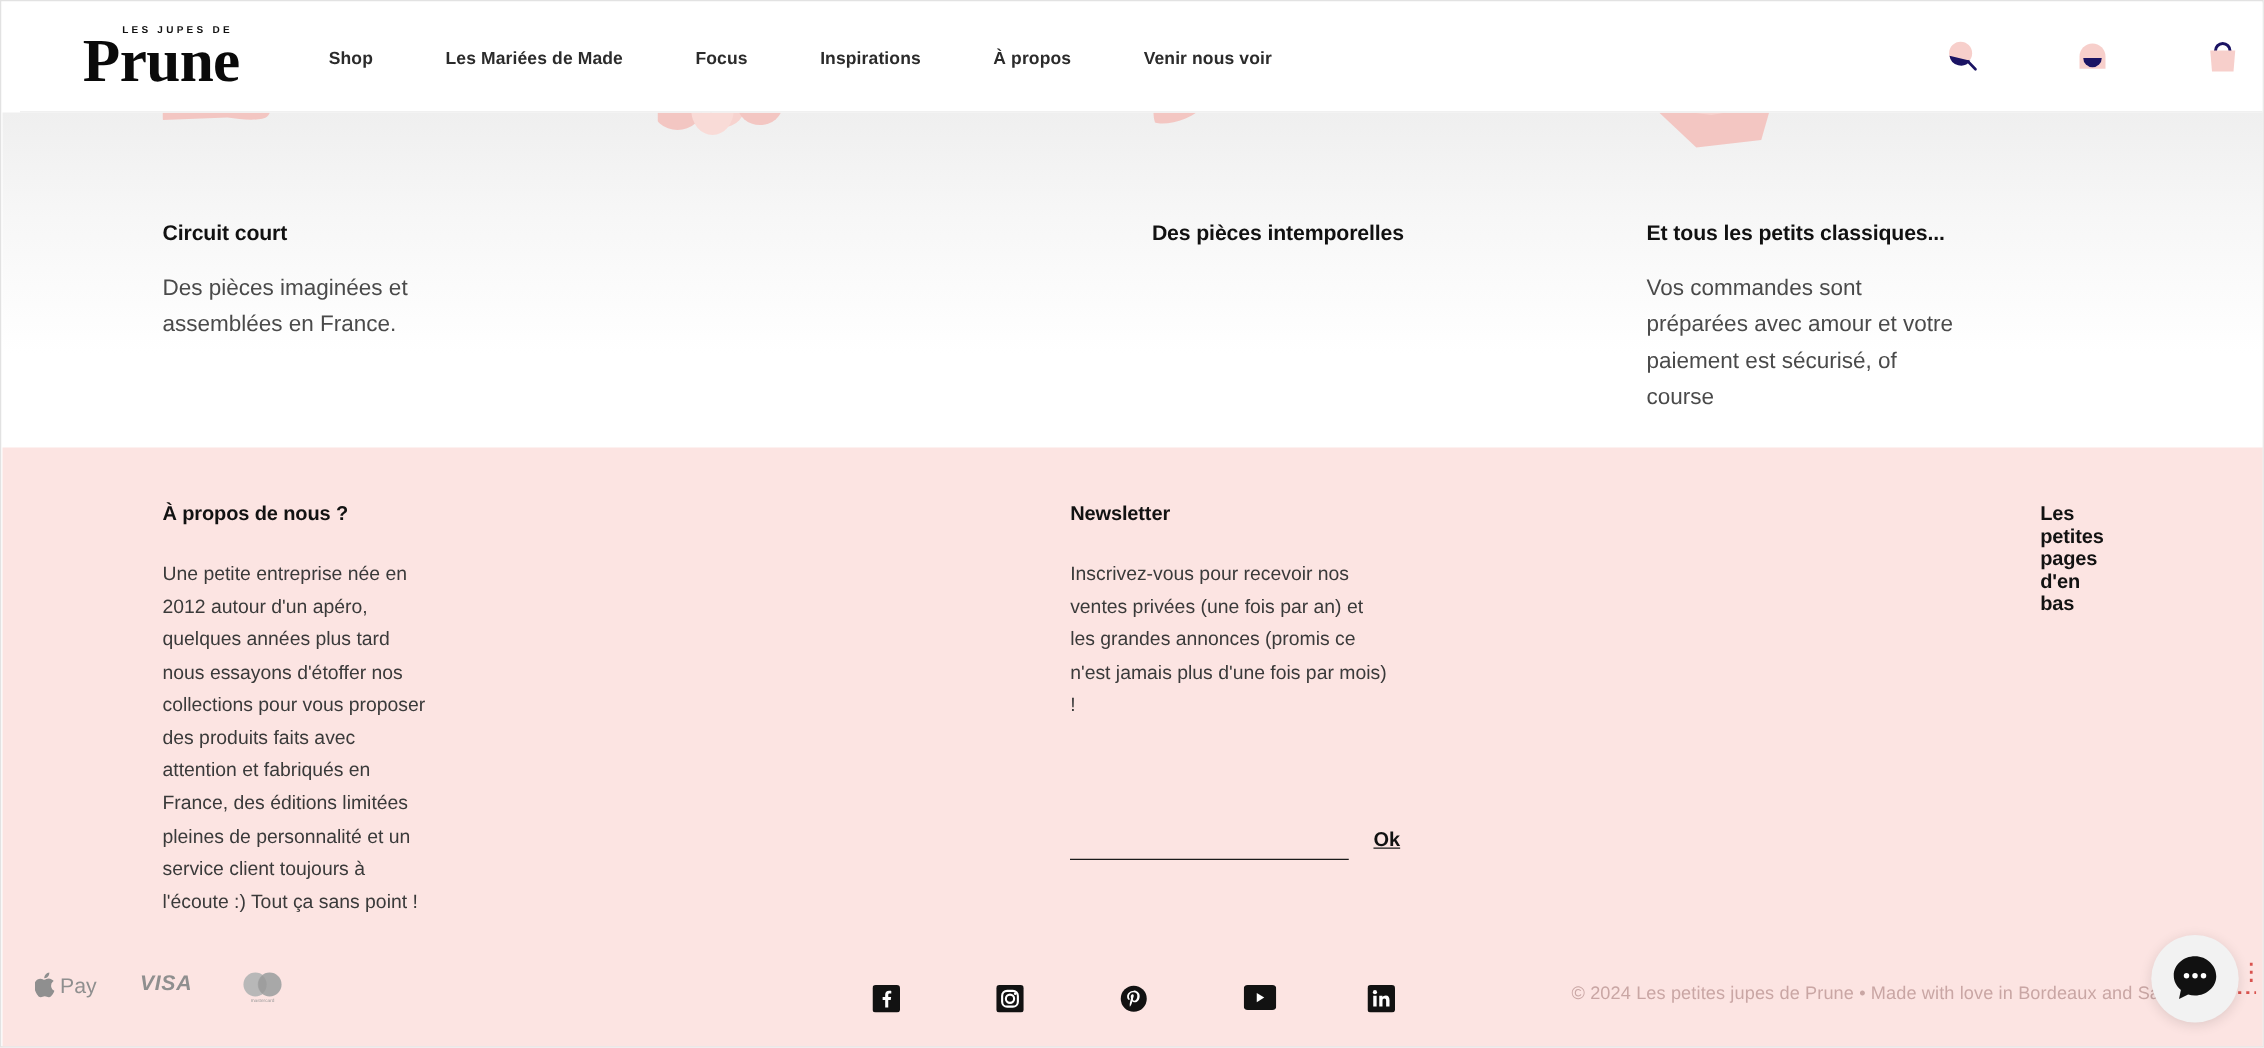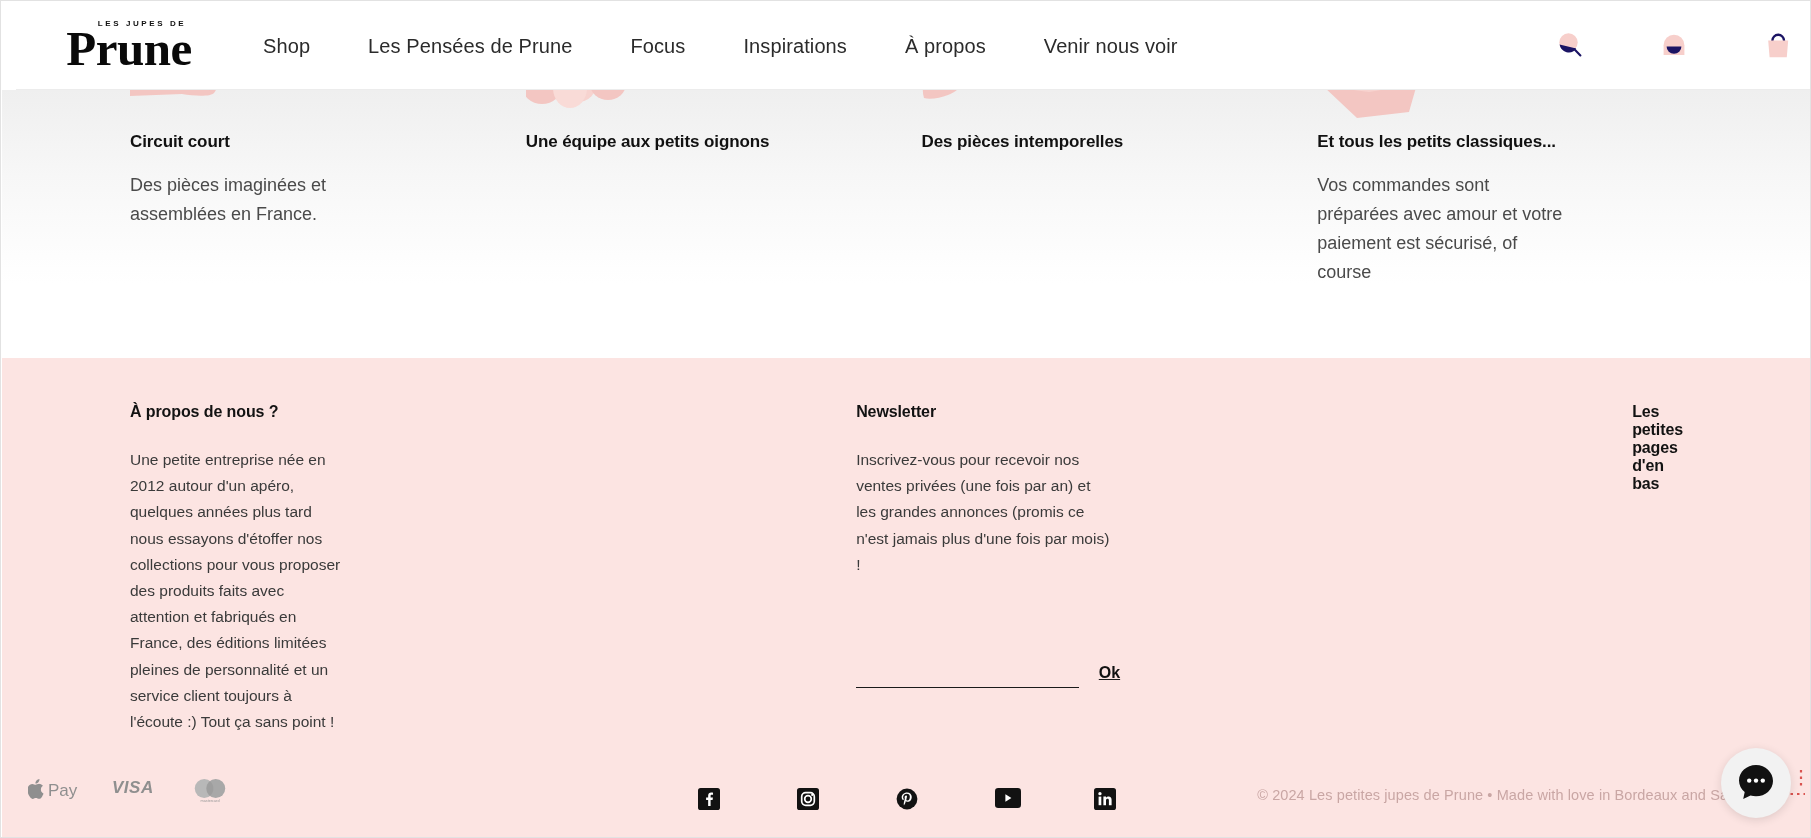--- a/index.html
+++ b/index.html
@@ -32,21 +32,21 @@
     color:#111; margin-bottom:-2px; margin-left:26px;
   }
   .brand-word {
     font-family:"Liberation Serif", serif;
     font-size:49px; font-weight:700; line-height:0.93;
     letter-spacing:-0.5px; color:#0a0a0a;
   }
 
   .main-nav { position:absolute; left:247px; top:0; height:88px; display:flex; align-items:center; }
   .nav-link {
-    font-size:20px; font-weight:400; color:#2b2b2b; text-decoration:none;
+    font-size:14px; font-weight:700; color:#2b2b2b; text-decoration:none;
     margin-right:58px; white-space:nowrap; letter-spacing:0.1px;
   }
   .nav-link:last-child { margin-right:0; }
 
   .header-actions {
     position:absolute; right:30px; top:0; height:88px;
     display:flex; align-items:center; gap:70px;
   }
   .icon-btn { width:34px; height:34px; display:block; background:none; border:none; cursor:pointer; padding:0; }
 
@@ -56,21 +56,21 @@
     background:linear-gradient(180deg,#efefef 0%,#f7f7f7 32%,#ffffff 72%,#ffffff 100%);
   }
   .features-grid {
     position:absolute; left:0; top:0; width:100%; height:100%;
     display:grid; grid-template-columns:repeat(4,1fr);
     padding:0 118px 0 128px; column-gap:20px;
   }
   .feature-card { position:relative; padding-top:0; }
   .feature-illus { height:42px; width:120px; position:relative; overflow:hidden; }
   .feature-title {
-    font-size:17px; font-weight:700; color:#111; 
+    font-size:17px; font-weight:700; color:#111; margin-top:45px;
     letter-spacing:-0.1px; white-space:nowrap;
   }
   .feature-text {
     font-size:18px; font-weight:400; color:#4a4a4a; line-height:1.62;
     margin-top:19px; max-width:252px;
   }
 
   
   .site-footer {
     position:absolute; left:1px; top:357px; width:1809px; height:480px;
@@ -144,21 +144,21 @@
 
   <header class="site-header">
 
     <a href="#" class="brand-logo">
       <span class="brand-kicker">LES JUPES DE</span>
       <span class="brand-word">Prune</span>
     </a>
 
     <nav class="main-nav">
       <a href="#" class="nav-link">Shop</a>
-      <a href="#" class="nav-link">Les Pensées de Prune</a>
+      <a href="#" class="nav-link">Les Mariées de Made</a>
       <a href="#" class="nav-link">Focus</a>
       <a href="#" class="nav-link">Inspirations</a>
       <a href="#" class="nav-link">À propos</a>
       <a href="#" class="nav-link">Venir nous voir</a>
     </nav>
 
     <div class="header-actions">
 
       <button class="icon-btn" aria-label="search">
         <svg viewBox="0 0 34 34" width="34" height="34">
@@ -204,21 +204,20 @@
       <div class="feature-card">
         <div class="feature-illus">
           <svg viewBox="0 0 120 42" width="120" height="42">
             <ellipse cx="16" cy="-4" rx="20" ry="18" fill="#f3c6c2"></ellipse>
             <ellipse cx="52" cy="-8" rx="19" ry="20" fill="#f7d3cf"></ellipse>
             <ellipse cx="82" cy="-6" rx="18" ry="16" fill="#f3c6c2"></ellipse>
             <path d="M36 -14 C44 2 48 10 46 16" stroke="#e7aca6" stroke-width="1.4" fill="none"></path>
             <ellipse cx="44" cy="-2" rx="17" ry="20" fill="#f9dbd7"></ellipse>
           </svg>
         </div>
-        <div class="feature-title">Une équipe aux petits oignons</div>
       </div>
 
       <div class="feature-card">
         <div class="feature-illus">
           <svg viewBox="0 0 120 42" width="120" height="42">
             <path d="M2 8 C-2 -4 4 -22 18 -28 C30 -33 42 -28 44 -18 C46 -9 38 0 26 5 C18 8 8 10 2 8 Z" fill="#f3c6c2"></path>
             <path d="M30 -26 C34 -18 34 -8 28 0" stroke="#ecbab5" stroke-width="1.2" fill="none"></path>
           </svg>
         </div>
         <div class="feature-title">Des pièces intemporelles</div>

